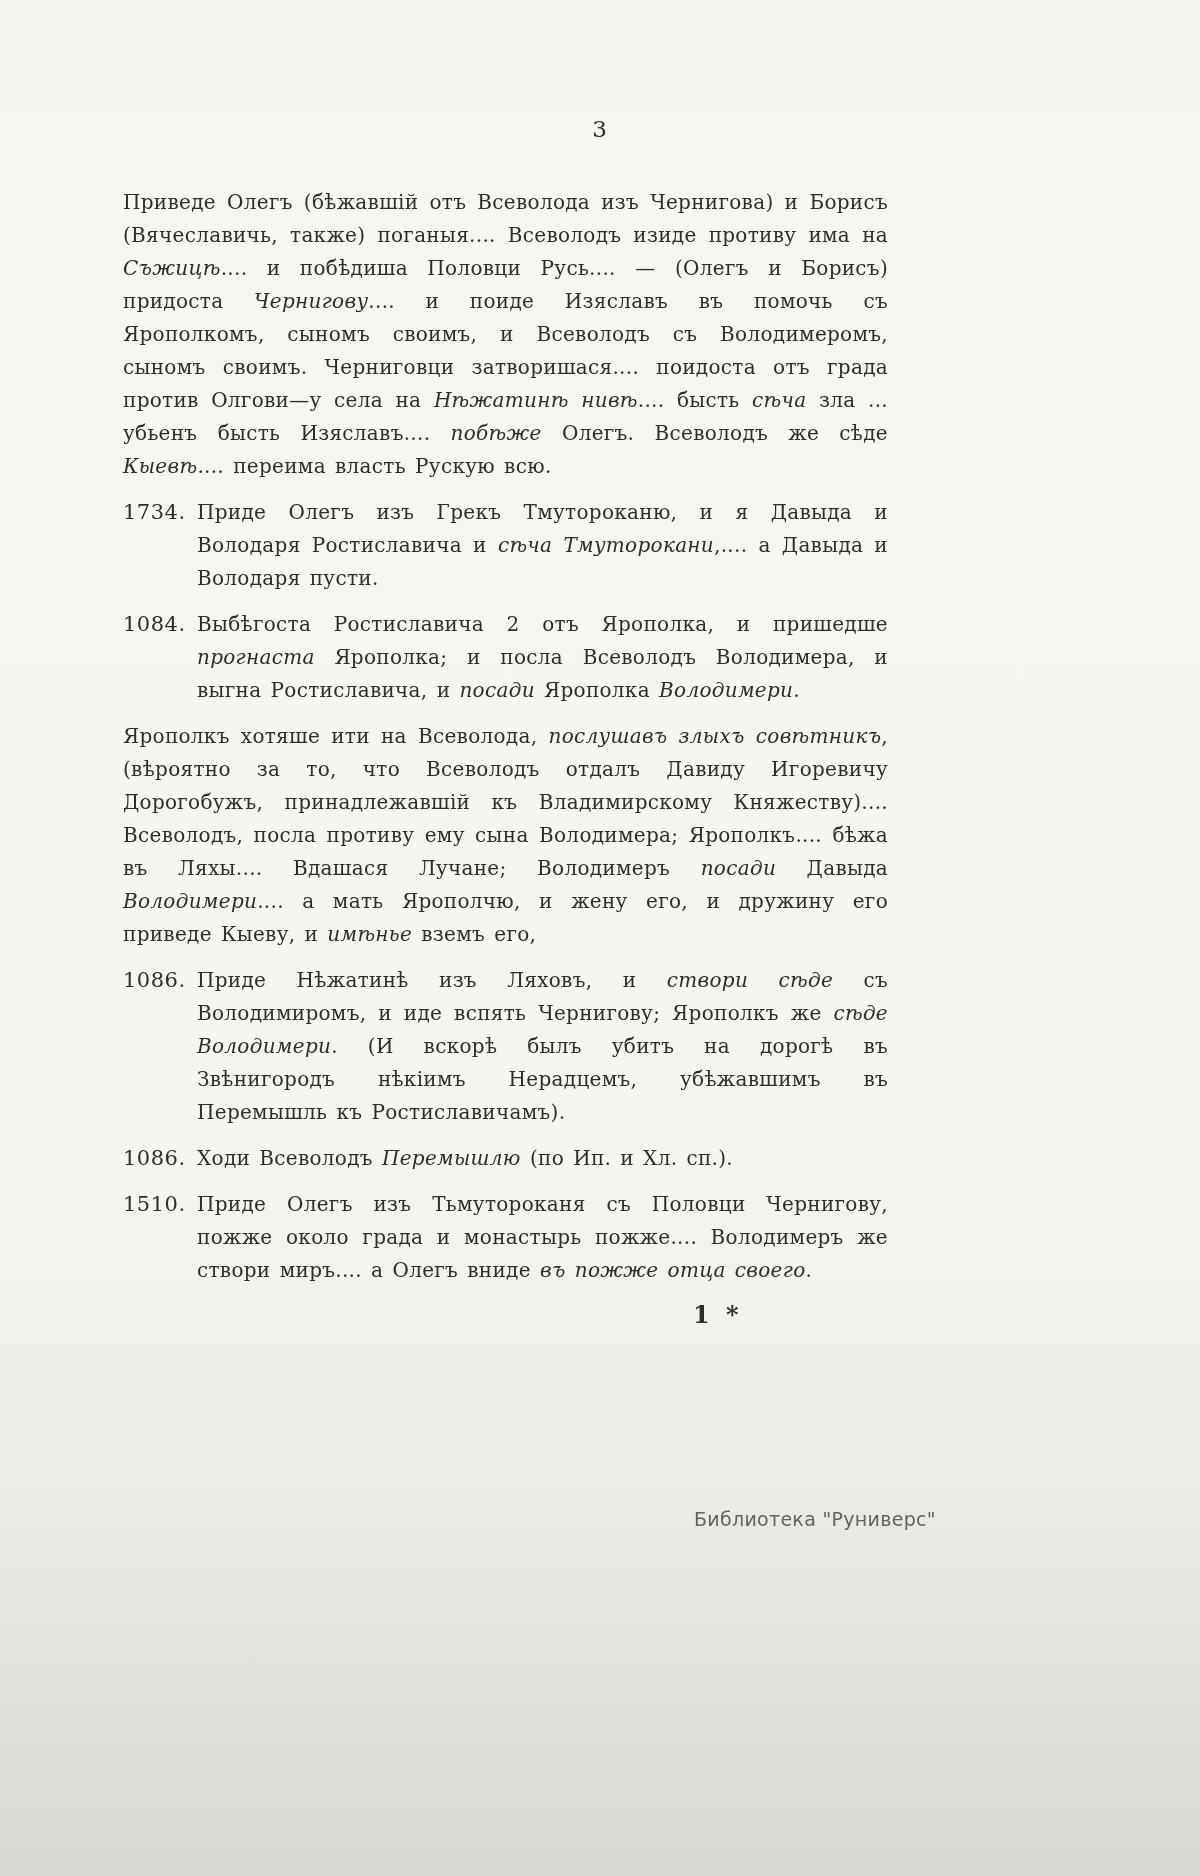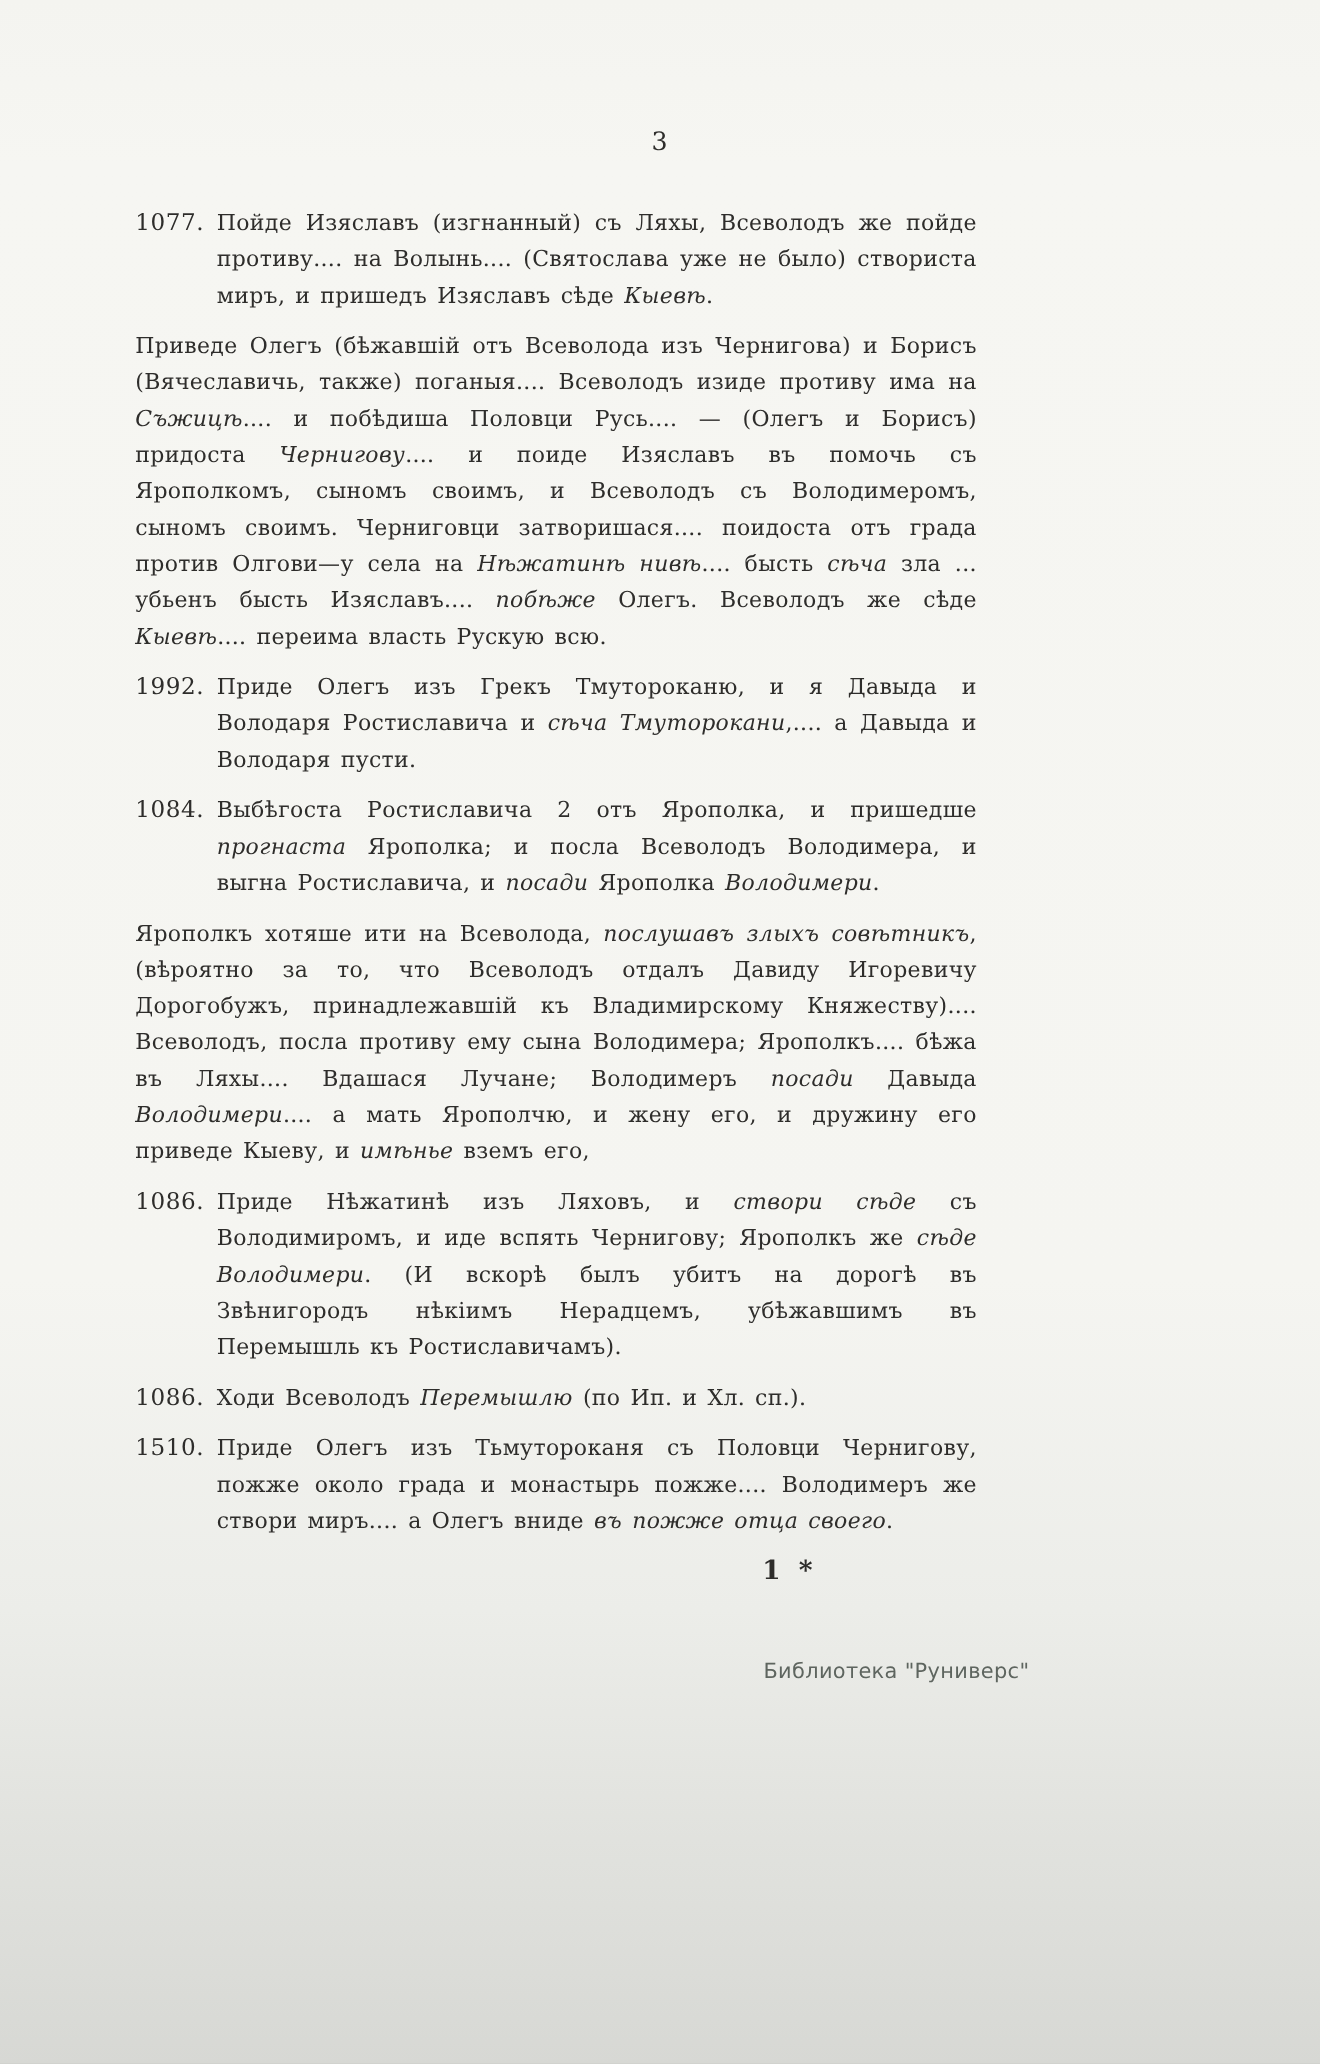--- a/index.html
+++ b/index.html
@@ -78,28 +78,24 @@
 </style>
 </head>
 <body>
 
 <div class="page">
 
   <div class="page-number">3</div>
 
   <div class="entries">
       <div class="entry">
-        <span class="year">1077.</span>
-        <p class="body"><span>Пойде Изяславъ (изгнанный) съ Ляхы, Всеволодъ же пойде противу.... на Волынь.... (Святослава уже не было) створиста миръ, и пришедъ Изяславъ сѣде </span><i>Кыевѣ</i><span>.</span></p>
-      </div>
-      <div class="entry">
         <p class="body"><span>Приведе Олегъ (бѣжавшій отъ Всеволода изъ Чернигова) и Борисъ (Вячеславичь, также) поганыя.... Всеволодъ изиде противу има на </span><i>Съжицѣ</i><span>.... и побѣдиша Половци Русь.... — (Олегъ и Борисъ) придоста </span><i>Чернигову</i><span>.... и поиде Изяславъ въ помочь съ Ярополкомъ, сыномъ своимъ, и Всеволодъ съ Володимеромъ, сыномъ своимъ. Черниговци затворишася.... поидоста отъ града против Олгови—у села на </span><i>Нѣжатинѣ нивѣ</i><span>.... бысть </span><i>сѣча</i><span> зла ... убьенъ бысть Изяславъ.... </span><i>побѣже</i><span> Олегъ. Всеволодъ же сѣде </span><i>Кыевѣ</i><span>.... переима власть Рускую всю.</span></p>
       </div>
       <div class="entry">
-        <span class="year">1992.</span>
+        <span class="year">1734.</span>
         <p class="body"><span>Приде Олегъ изъ Грекъ Тмутороканю, и я Давыда и Володаря Ростиславича и </span><i>сѣча Тмуторокани</i><span>,.... а Давыда и Володаря пусти.</span></p>
       </div>
       <div class="entry">
         <span class="year">1084.</span>
         <p class="body"><span>Выбѣгоста Ростиславича 2 отъ Ярополка, и пришедше </span><i>прогнаста</i><span> Ярополка; и посла Всеволодъ Володимера, и выгна Ростиславича, и </span><i>посади</i><span> Ярополка </span><i>Володимери</i><span>.</span></p>
       </div>
       <div class="entry">
         <p class="body"><span>Ярополкъ хотяше ити на Всеволода, </span><i>послушавъ злыхъ совѣтникъ</i><span>, (вѣроятно за то, что Всеволодъ отдалъ Давиду Игоревичу Дорогобужъ, принадлежавшій къ Владимирскому Княжеству).... Всеволодъ, посла противу ему сына Володимера; Ярополкъ.... бѣжа въ Ляхы.... Вдашася Лучане; Володимеръ </span><i>посади</i><span> Давыда </span><i>Володимери</i><span>.... а мать Ярополчю, и жену его, и дружину его приведе Кыеву, и </span><i>имѣнье</i><span> вземъ его,</span></p>
       </div>
       <div class="entry">

